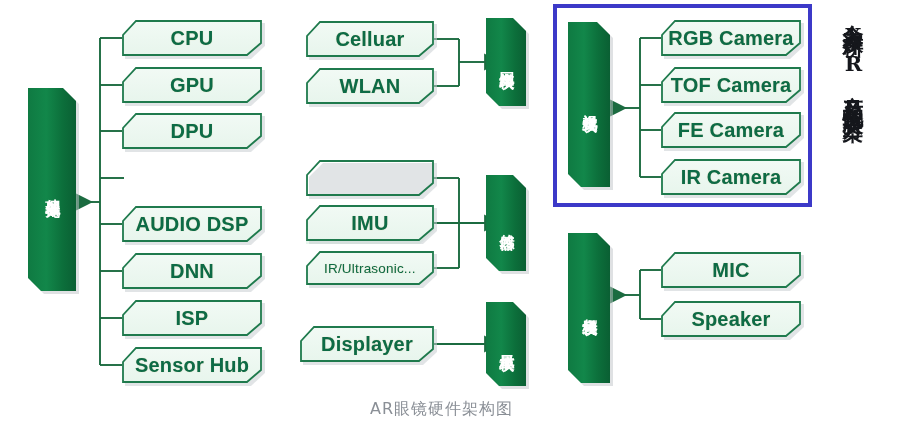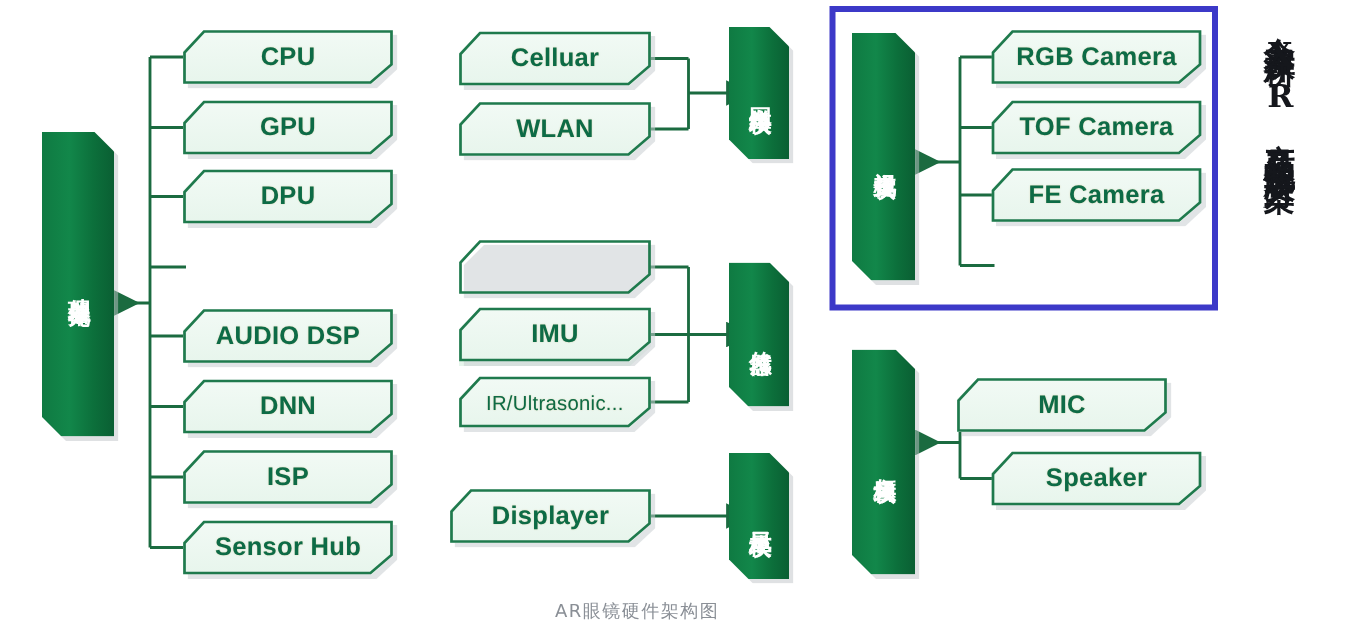--- a/index.html
+++ b/index.html
@@ -12,21 +12,21 @@
   }
   #stage{position:absolute;left:0;top:0;width:900px;height:423px;}
 
   
   .leaf{
     position:absolute;
     box-sizing:border-box;
     background:linear-gradient(180deg,#f2faf5 0%,#e7f5ec 100%);
     border:0;
     color:#0d6b46;
-    font-size:17px;
+    font-size:20px;
     font-weight:600;
     letter-spacing:.2px;
     display:flex;
     align-items:center;
     justify-content:center;
     -webkit-clip-path:polygon(14px 0,100% 0,100% calc(100% - 13px),calc(100% - 14px) 100%,0 100%,0 14px);
     clip-path:polygon(14px 0,100% 0,100% calc(100% - 13px),calc(100% - 14px) 100%,0 100%,0 14px);
     text-shadow:0 0 1px rgba(176,128,24,.35);
   }
   .leaf .lbl{position:relative;z-index:3;pointer-events:none;}
@@ -91,21 +91,21 @@
     font-weight:600;
     color:#15171c;
     letter-spacing:3px;
     line-height:1;
   }
 
   
   .caption{
     position:absolute;
     font-family:"DejaVu Sans","Liberation Sans",sans-serif;
-    font-size:12px;
+    font-size:16px;
     color:#8a8f96;
     letter-spacing:1px;
     white-space:nowrap;
   }
 </style>
 </head>
 <body>
 
 <div id="stage">
 
@@ -332,28 +332,37 @@
   </div>
   <div class="leafwrap" style="left:661px;top:112px;width:140px;height:36px;">
     <div class="shadow"></div>
     <div class="leaf" style="width:140px;height:36px;">
         <span class="lbl">FE Camera</span>
       </div>
     <svg class="outline" width="140" height="36">
         <polygon points="14,1 139,1 139,23 125,35 1,35 1,15" fill="none" stroke="#1f7a4d" stroke-width="1.8"></polygon>
       </svg>
   </div>
+  <div class="leafwrap" style="left:661px;top:159px;width:140px;height:36px;">
+    <div class="shadow"></div>
+    <div class="leaf" style="width:140px;height:36px;">
+        <span class="lbl">IR Camera</span>
+      </div>
+    <svg class="outline" width="140" height="36">
+        <polygon points="14,1 139,1 139,23 125,35 1,35 1,15" fill="none" stroke="#1f7a4d" stroke-width="1.8"></polygon>
+      </svg>
+  </div>
 
   <div class="barwrap" style="left:568px;top:233px;width:42px;height:150px;">
     <div class="bshadow"></div>
     <div class="bar" style="width:42px;height:150px;">
       <span class="vtxt">音频模块</span>
     </div>
   </div>
-  <div class="leafwrap" style="left:638px;top:252px;width:140px;height:36px;text-align:right;">
+  <div class="leafwrap" style="left:661px;top:252px;width:140px;height:36px;text-align:right;">
     <div class="shadow"></div>
     <div class="leaf" style="width:140px;height:36px;">
         <span class="lbl">MIC</span>
       </div>
     <svg class="outline" width="140" height="36">
         <polygon points="14,1 139,1 139,23 125,35 1,35 1,15" fill="none" stroke="#1f7a4d" stroke-width="1.8"></polygon>
       </svg>
   </div>
   <div class="leafwrap" style="left:661px;top:301px;width:140px;height:36px;">
     <div class="shadow"></div>

